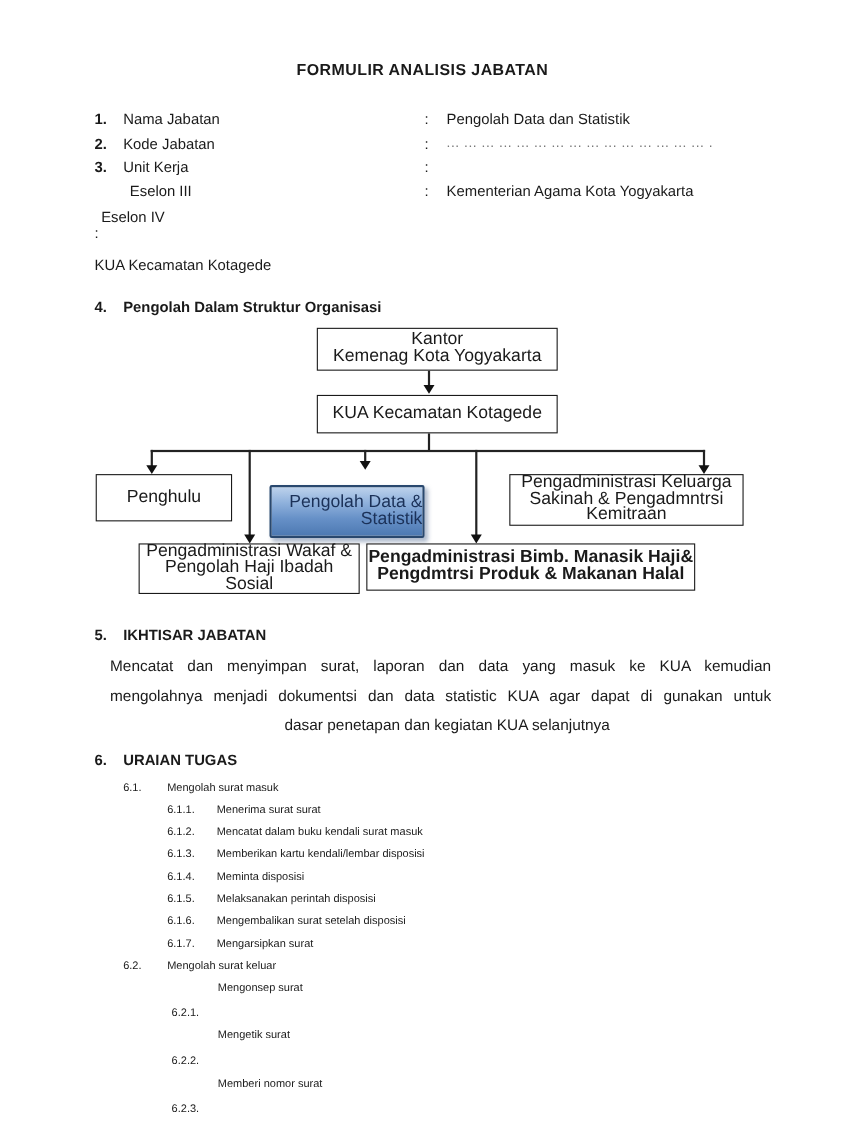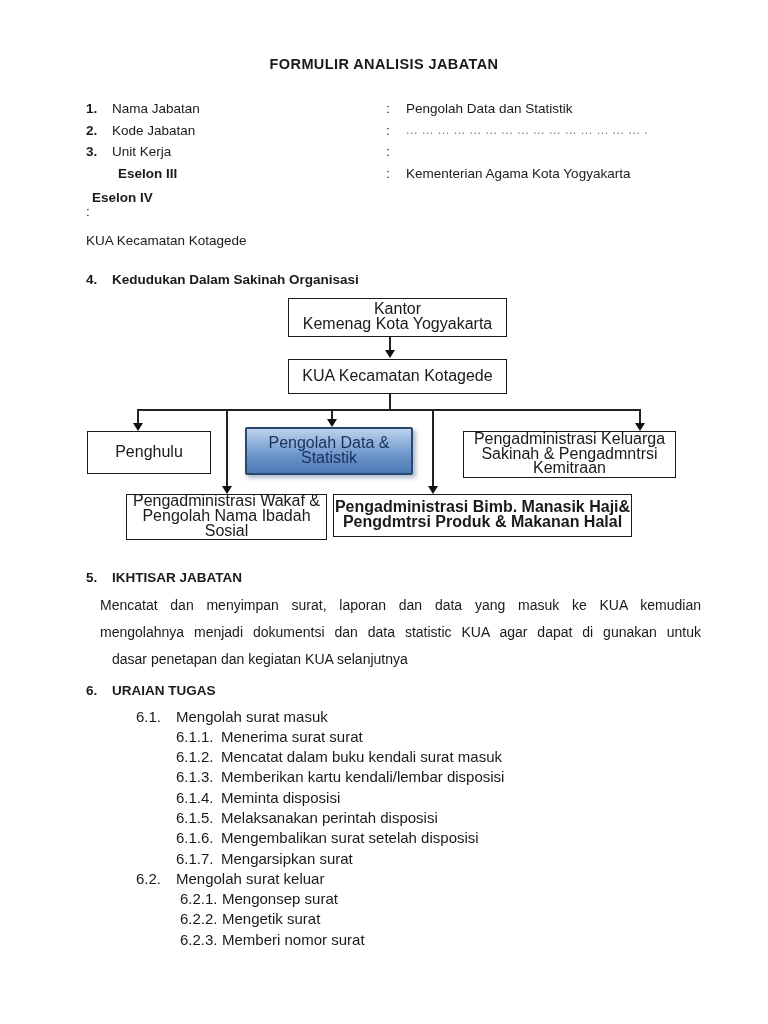--- a/index.html
+++ b/index.html
@@ -9,21 +9,21 @@
     color:#1a1a1a;overflow:hidden;
   }
   
   .title{margin-top:54px;text-align:center;font-size:14.5px;font-weight:bold;letter-spacing:.4px;line-height:20px;}
   
   .fields{margin-top:24px;padding-left:86px;font-size:13.5px;line-height:21.5px;}
   .frow{display:flex;}
   .fno{width:26px;font-weight:bold;flex:0 0 auto;}
   .flabel{width:274px;font-weight:normal;flex:0 0 auto;}
   .frow.ind .fno{font-weight:normal;}
-  .frow.ind .flabel{font-weight:bold;padding-left:6px;width:268px;}
+  .frow.ind .flabel{font-weight:normal;padding-left:6px;width:268px;}
   .fsep{width:20px;flex:0 0 auto;}
   .raise .fsep span{position:relative;top:-8px;}
   .fvalue{flex:1 1 auto;}
   .dots{color:#787878;font-size:12.5px;letter-spacing:.5px;}
   .frow.gap{margin-top:3px;flex-direction:column;}
   
   .sect{padding-left:86px;font-weight:bold;font-size:13.5px;line-height:20px;display:flex;}
   .sect .sno{width:26px;flex:0 0 auto;}
   .s4{margin-top:18px;}
   .s5{margin-top:20px;}
@@ -40,29 +40,29 @@
     background:linear-gradient(180deg,#bdd2ec 0%,#8fb1dc 32%,#6690c7 65%,#4d79b2 100%);
     color:#1b3158;
     box-shadow:2.5px 3px 4px rgba(120,140,170,.6);
   }
   .vl{position:absolute;width:2px;background:#222;}
   .hl{position:absolute;height:2px;background:#222;}
   .ah{position:absolute;width:0;height:0;border-left:5px solid transparent;border-right:5px solid transparent;border-top:8px solid #111;}
   
   .para{margin:4px 0 0 100px;width:601px;font-size:14px;line-height:27px;}
   .para .jline{text-align:justify;text-align-last:justify;}
-  .para .lline{text-align:left;margin-left:12px;}
-  
-  .tasks{margin-top:6px;font-size:15px;line-height:20.3px;padding-left:24px;}
+  .para .lline{text-align:center;margin-left:12px;}
+  
+  .tasks{margin-top:6px;font-size:10px;line-height:20.3px;}
   .trow{display:flex;padding-left:112px;}
   .trow .tno{width:40px;flex:0 0 auto;}
   .srow{display:flex;padding-left:152px;}
   .srow .tno{width:45px;flex:0 0 auto;}
   .srow.v2{padding-left:156px;}
-  .srow.v2 .tno{width:42px;}
+  .srow.v2 .tno{width:42px;margin-top:23px;}
 </style>
 </head>
 <body>
 
 <div class="page">
 
   <div class="title">FORMULIR ANALISIS JABATAN</div>
 
   <div class="fields">
     <div class="frow">
@@ -92,21 +92,21 @@
     <div class="frow ind gap raise">
       <span class="fno"></span>
       <span class="flabel">Eselon IV</span>
       <span class="fsep"><span>:</span></span>
       <span class="fvalue">KUA Kecamatan Kotagede</span>
     </div>
   </div>
 
   <div class="sect s4">
     <span class="sno">4.</span>
-    <span>Kedudukan Dalam Sakinah Organisasi</span>
+    <span>Pengolah Dalam Struktur Organisasi</span>
   </div>
 
   <div class="chart">
 
     <div class="obox" style="left:288px;top:8px;width:219px;height:39px;">
       <div>Kantor</div>
       <div>Kemenag Kota Yogyakarta</div>
     </div>
 
     <div class="vl" style="left:389px;top:47px;height:13px;"></div>
@@ -127,33 +127,33 @@
     <div class="ah" style="left:635px;top:133px;"></div>
 
     <div class="vl" style="left:226px;top:119px;height:78px;"></div>
     <div class="ah" style="left:222px;top:196px;"></div>
     <div class="vl" style="left:432px;top:119px;height:78px;"></div>
     <div class="ah" style="left:428px;top:196px;"></div>
 
     <div class="obox" style="left:87px;top:141px;width:124px;height:43px;">
       <div>Penghulu</div>
     </div>
-    <div class="obox blue" style="left:245px;top:137px;width:168px;height:48px;">
+    <div class="obox blue" style="left:245px;top:151px;width:141px;height:48px;align-items:flex-end;">
       <div>Pengolah Data &amp;</div>
       <div>Statistik</div>
     </div>
     <div class="obox" style="left:463px;top:141px;width:213px;height:47px;">
       <div>Pengadministrasi Keluarga</div>
       <div>Sakinah &amp; Pengadmntrsi</div>
       <div>Kemitraan</div>
     </div>
 
     <div class="obox" style="left:126px;top:204px;width:201px;height:46px;justify-content:flex-end;">
       <div>Pengadministrasi Wakaf &amp;</div>
-      <div>Pengolah Nama Ibadah</div>
+      <div>Pengolah Haji Ibadah</div>
       <div>Sosial</div>
     </div>
     <div class="obox" style="left:333px;top:204px;width:299px;height:43px;font-weight:bold;">
       <div>Pengadministrasi Bimb. Manasik Haji&amp;</div>
       <div>Pengdmtrsi Produk &amp; Makanan Halal</div>
     </div>
   </div>
 
   <div class="sect s5">
     <span class="sno">5.</span>

